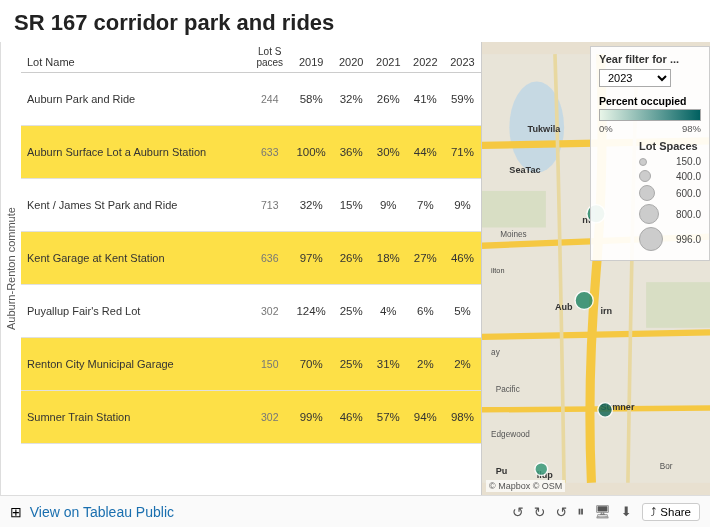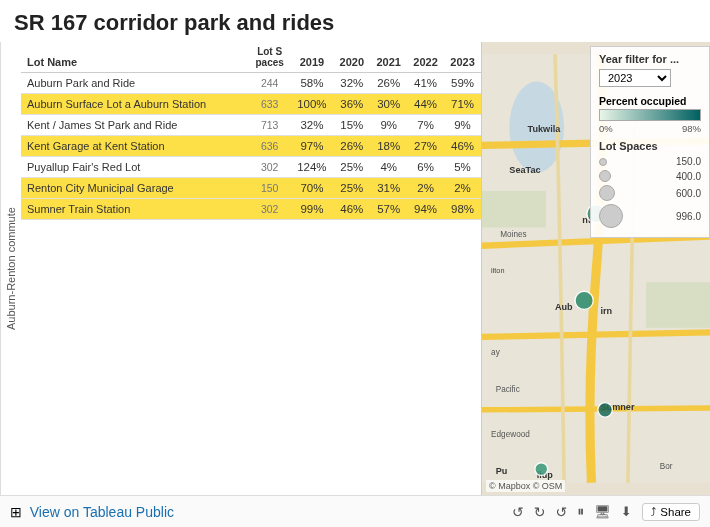--- a/index.html
+++ b/index.html
@@ -12,43 +12,43 @@
 
     .content-area { display: flex; flex: 1; overflow: hidden; }
 
     
     .sidebar-label { writing-mode: vertical-rl; transform: rotate(180deg); font-size: 11px; color: #555; display: flex; align-items: center; justify-content: center; padding: 4px; border-right: 1px solid #ddd; min-width: 18px; }
 
     
     .table-container { flex: 0 0 460px; overflow-y: auto; overflow-x: hidden; }
     table { width: 100%; border-collapse: collapse; font-size: 11.5px; }
     thead tr { background: #fff; }
-    thead th { border-bottom: 1px solid #ccc; padding: 4px 3px; text-align: center; font-weight: bold; color: #333; vertical-align: bottom; font-size: 11px; }
+    thead th { border-bottom: 1px solid #ccc; padding: 4px 3px; text-align: center; font-weight: normal; color: #333; vertical-align: bottom; font-size: 11px; }
     thead th.lot-name { text-align: left; padding-left: 6px; }
     thead th.lot-spaces { font-size: 10px; }
     tbody tr { border-bottom: 1px solid #e0e0e0; }
     tbody tr:nth-child(even) { background: #f5f5f5; }
     tbody tr:nth-child(odd) { background: #fff; }
     tbody tr.highlighted { background: #fde047; }
-    tbody td { padding: 4px 3px; text-align: center; color: #333; }
+    tbody td { padding: 20px 3px; text-align: center; color: #333; }
     tbody td.lot-name { text-align: left; padding-left: 6px; font-size: 11px; }
     tbody td.lot-spaces { color: #777; font-size: 10.5px; }
 
     
     .map-area { flex: 1; position: relative; background: #e8e0d0; overflow: hidden; border-left: 1px solid #ccc; }
 
     
     .legend { position: absolute; top: 4px; right: 0; background: rgba(255,255,255,0.92); border: 1px solid #ccc; padding: 6px 8px; font-size: 10.5px; min-width: 120px; z-index: 10; }
     .legend-title { font-weight: bold; font-size: 11px; color: #333; margin-bottom: 4px; }
     .year-filter { display: flex; align-items: center; margin-bottom: 8px; }
     .year-select { border: 1px solid #aaa; background: #fff; font-size: 11px; padding: 1px 4px; cursor: pointer; width: 72px; }
     .percent-label { font-weight: bold; font-size: 10.5px; margin-top: 4px; margin-bottom: 2px; }
     .gradient-bar { height: 12px; width: 100%; background: linear-gradient(to right, #e8f5e8, #006060); border: 1px solid #aaa; margin-bottom: 2px; }
     .gradient-labels { display: flex; justify-content: space-between; font-size: 9.5px; color: #555; }
-    .lot-spaces-legend { margin-top: 6px; }
+    .lot-spaces-legend { margin-top: 6px; margin-left: 40px; }
     .lot-spaces-legend .legend-title { margin-bottom: 4px; }
     .circle-row { display: flex; align-items: center; margin-bottom: 3px; justify-content: space-between; }
     .circle { border-radius: 50%; background: #ccc; border: 1px solid #aaa; flex-shrink: 0; }
     .circle-label { font-size: 10px; color: #444; margin-left: 5px; }
 
     
     .map-svg { position: absolute; top: 0; left: 0; width: 100%; height: 100%; }
 
     
     .map-attr { position: absolute; bottom: 3px; left: 4px; font-size: 9px; color: #555; background: rgba(255,255,255,0.7); padding: 1px 3px; }
@@ -225,20 +225,24 @@
     </div>
               <div class="circle-row">
       <div class="circle" style="width:12px;height:12px;"></div>
       <span class="circle-label">400.0</span>
     </div>
               <div class="circle-row">
       <div class="circle" style="width:16px;height:16px;"></div>
       <span class="circle-label">600.0</span>
     </div>
               <div class="circle-row">
+      <div class="circle" style="width:20px;height:20px;"></div>
+      <span class="circle-label">800.0</span>
+    </div>
+              <div class="circle-row">
       <div class="circle" style="width:24px;height:24px;"></div>
       <span class="circle-label">996.0</span>
     </div>
             </div>
         </div>
       </div>
 
       <div class="map-attr">© Mapbox  © OSM</div>
     </div>
   </div>

